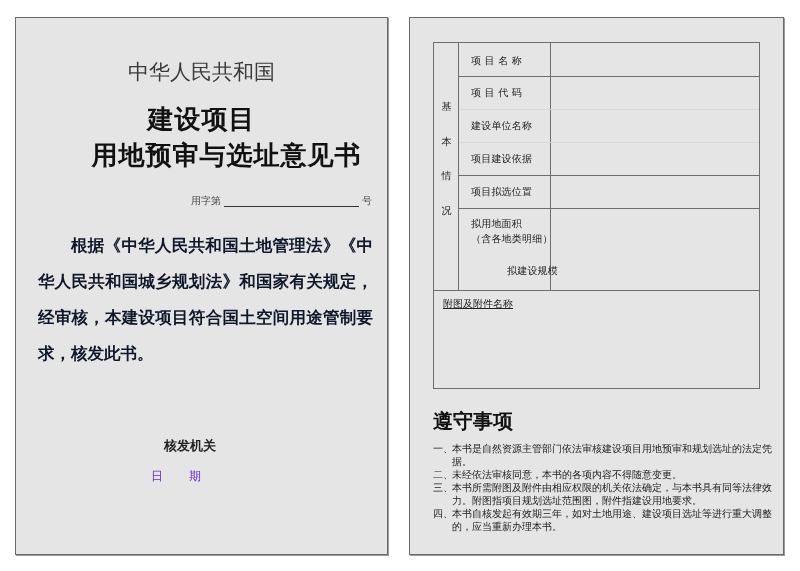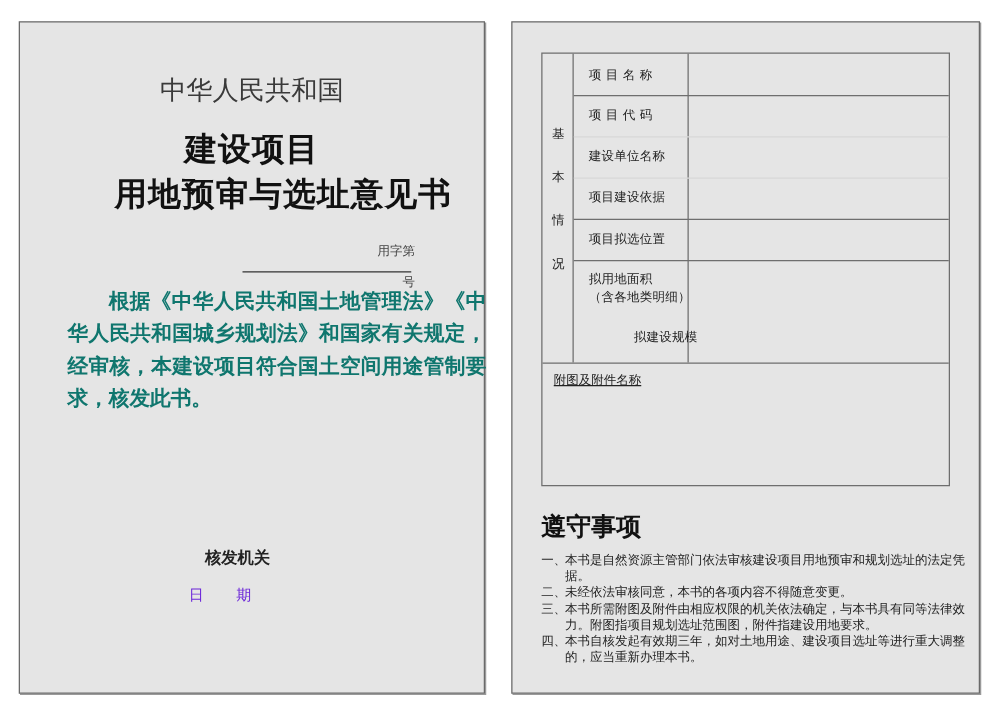--- a/index.html
+++ b/index.html
@@ -11,23 +11,23 @@
     position: absolute; background: #e5e5e5;
     border: 1px solid #6a6a6a; box-shadow: 1px 1px 0 #9a9a9a;
   }
   #left-page { left: 15px; top: 17px; width: 371px; height: 536px; }
   #right-page { left: 409px; top: 17px; width: 373px; height: 536px; }
 
   .abs { position: absolute; }
   .country { left: 0; width: 371px; top: 40px; text-align: center; font-size: 21px; color: #3a3a3a; font-family: Liberation Sans, sans-serif; letter-spacing: 0px; }
   .title1 { left: 0; width: 371px; top: 84px; text-align: center; font-size: 26px; font-weight: bold; color: #111; letter-spacing: 1px; }
   .title2 { left: 0; width: 421px; top: 120px; text-align: center; font-size: 26px; font-weight: bold; color: #111; letter-spacing: 1px; }
-  .ref-row { left: 175px; top: 176px; font-size: 10px; color: #444; display: flex; align-items: flex-end; flex-direction: column; }
+  .ref-row { left: 175px; top: 176px; font-size: 10px; color: #444; display: flex; align-items: flex-end; }
   .ref-line { display: inline-block; width: 135px; border-bottom: 1px solid #333; height: 9px; margin: 0 3px 1px 3px; }
-  .body-text { left: 38px; top: 210px; width: 335px; font-size: 16.5px; line-height: 26px; color: #0f766e; font-weight: bold; text-indent: 33px; text-align: justify; }
+  .body-text { left: 22px; top: 210px; width: 335px; font-size: 16.5px; line-height: 36px; color: #0f172a; font-weight: bold; text-indent: 33px; text-align: justify; }
   .issuer { left: 148px; top: 419px; font-size: 13px; color: #222; font-weight: bold; }
   .date { left: 135px; top: 450px; font-size: 12px; color: #6d28d9; }
   .date span.gap { display: inline-block; width: 26px; }
 
   
   .tbl { left: 23px; top: 24px; width: 325px; height: 345px; border: 1px solid #6e6e6e; }
   .vline { position: absolute; top: 0; width: 0; border-left: 1px solid #6e6e6e; }
   .hline { position: absolute; height: 0; border-top: 1px solid #6e6e6e; }
   .hline.faint { border-top-color: #d8d8d8; }
   .side-label { position: absolute; left: 0; width: 25px; font-size: 10px; color: #222; text-align: center; }

